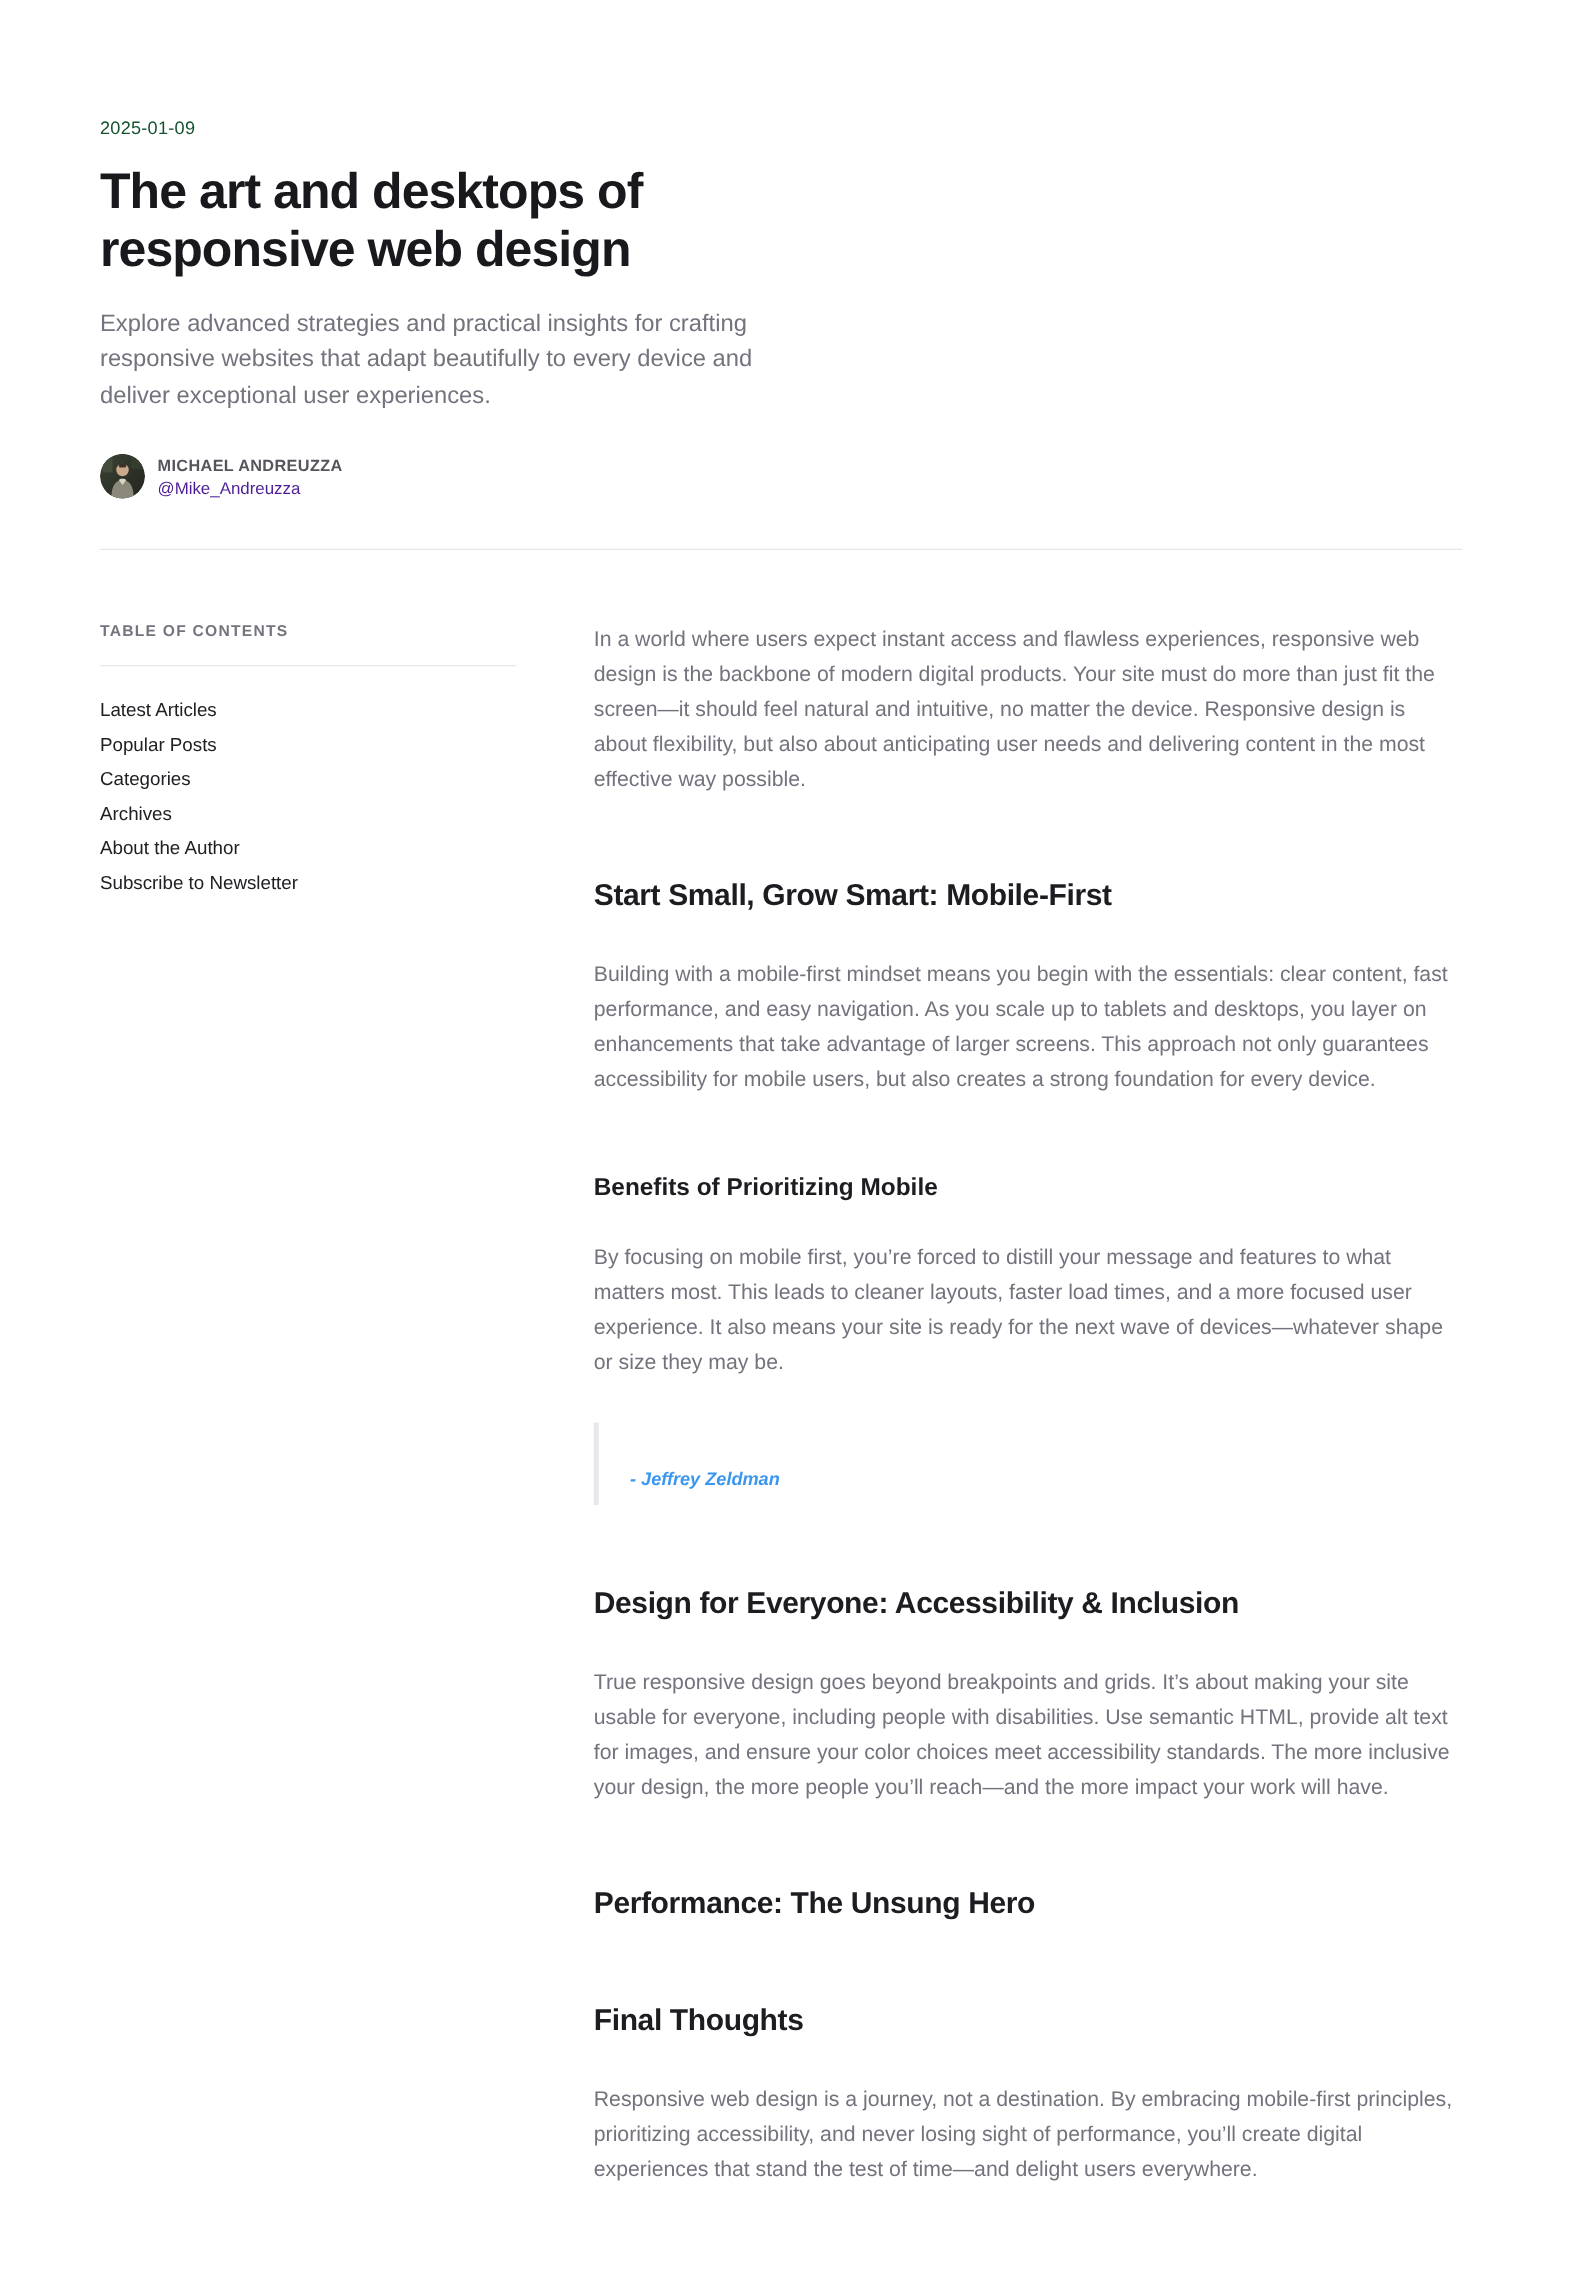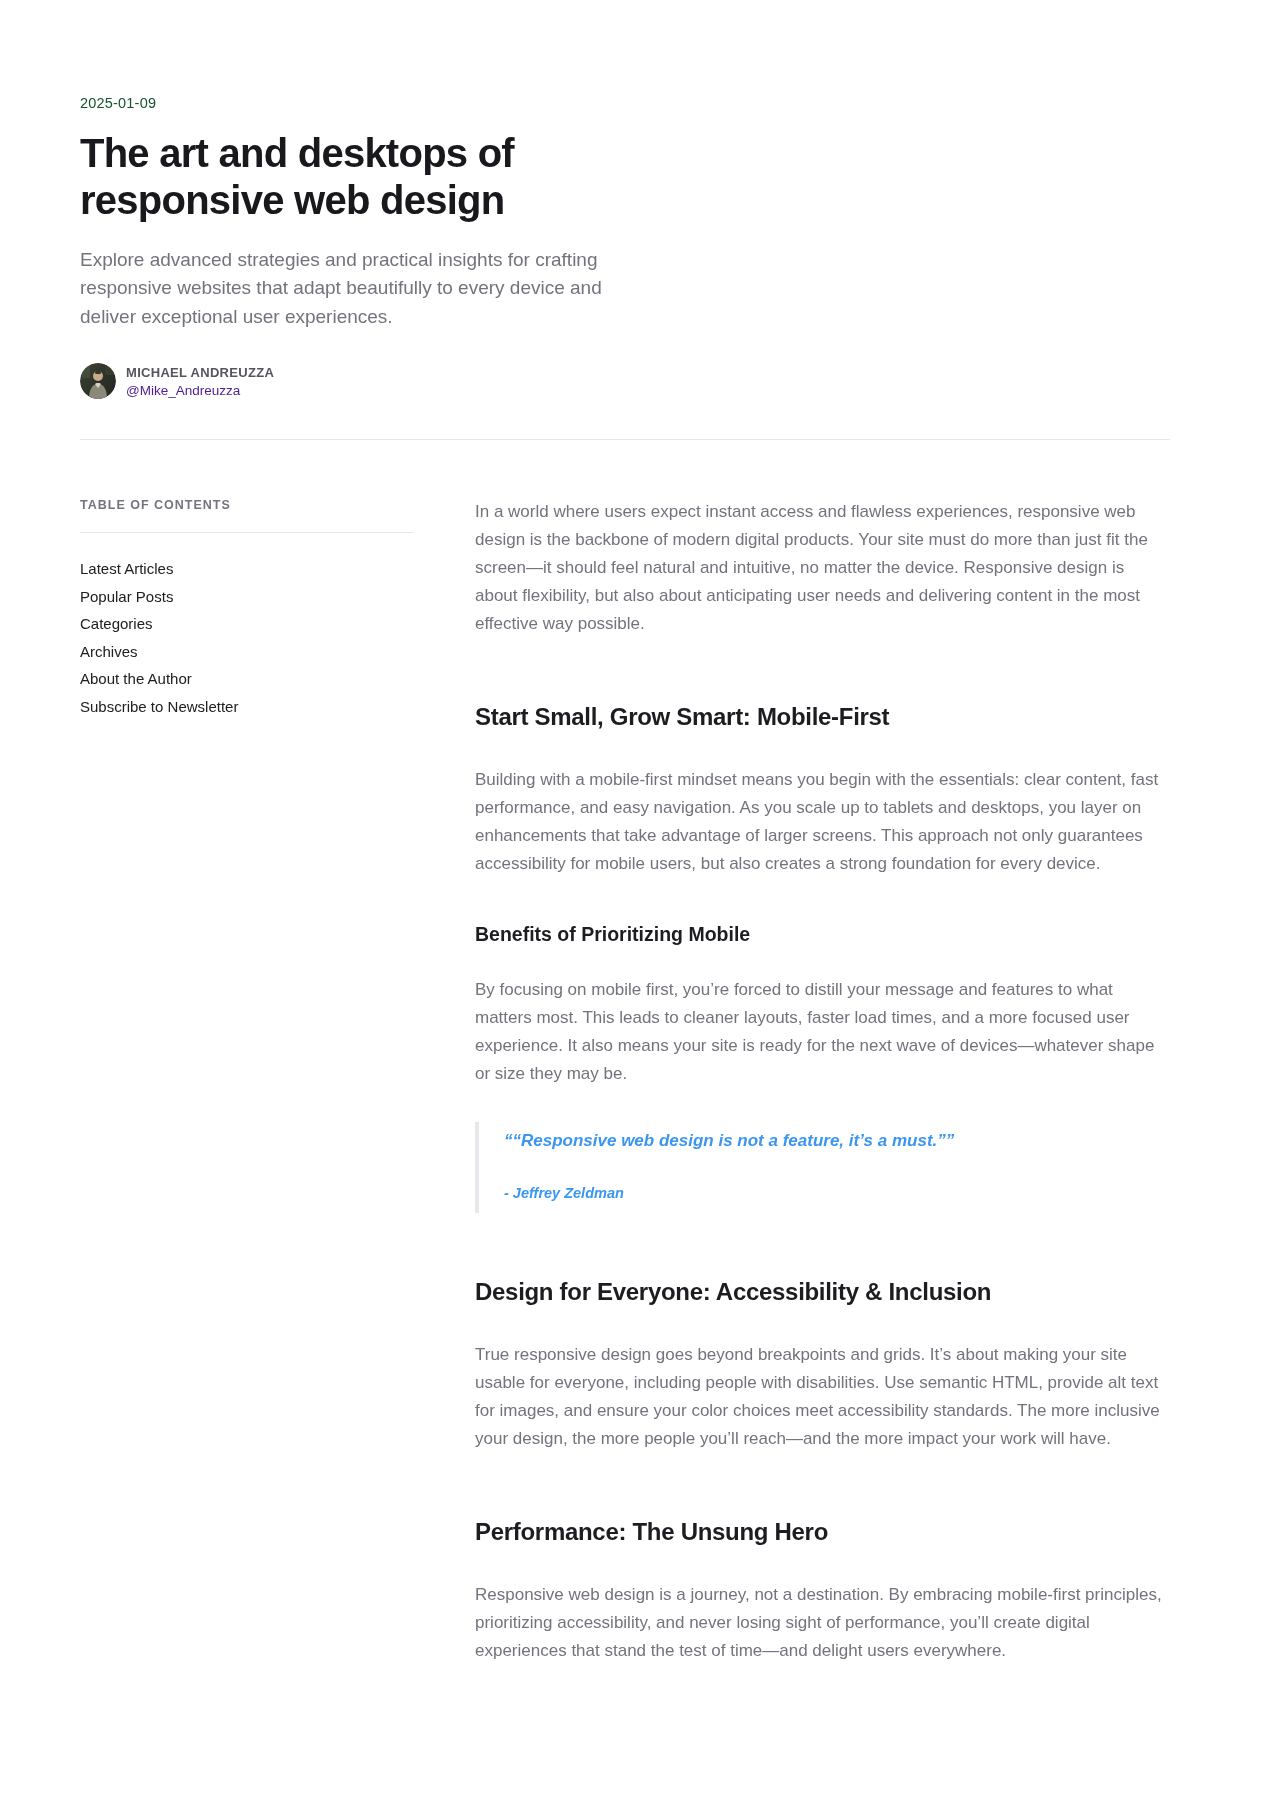--- a/index.html
+++ b/index.html
@@ -104,21 +104,21 @@
   .article p { margin: 0; }
   .article h2 {
     margin: 64px 0 34px 0;
     font-size: 24px;
     line-height: 1.25;
     font-weight: 700;
     letter-spacing: -0.3px;
     color: #1c1c21;
   }
   .article h3 {
-    margin: 44px 0 28px 0;
+    margin: 60px 0 28px 0;
     font-size: 19.5px;
     line-height: 1.3;
     font-weight: 700;
     color: #1c1c21;
   }
   blockquote.pull-quote {
     margin: 34px 0 22px 0;
     border-left: 4px solid #e8e8ec;
     padding: 6px 0 6px 25px;
   }
@@ -196,26 +196,26 @@
     <article class="article">
       <p>In a world where users expect instant access and flawless experiences, responsive web design is the backbone of modern digital products. Your site must do more than just fit the screen—it should feel natural and intuitive, no matter the device. Responsive design is about flexibility, but also about anticipating user needs and delivering content in the most effective way possible.</p>
 
       <h2>Start Small, Grow Smart: Mobile-First</h2>
       <p>Building with a mobile-first mindset means you begin with the essentials: clear content, fast performance, and easy navigation. As you scale up to tablets and desktops, you layer on enhancements that take advantage of larger screens. This approach not only guarantees accessibility for mobile users, but also creates a strong foundation for every device.</p>
 
       <h3>Benefits of Prioritizing Mobile</h3>
       <p>By focusing on mobile first, you’re forced to distill your message and features to what matters most. This leads to cleaner layouts, faster load times, and a more focused user experience. It also means your site is ready for the next wave of devices—whatever shape or size they may be.</p>
 
       <blockquote class="pull-quote">
-        <div class="quote-text">““Responsive web design is not a feature, it’s a must.””</div>
         <div class="quote-attribution">- Jeffrey Zeldman</div>
       </blockquote>
 
       <h2>Design for Everyone: Accessibility &amp; Inclusion</h2>
       <p>True responsive design goes beyond breakpoints and grids. It’s about making your site usable for everyone, including people with disabilities. Use semantic HTML, provide alt text for images, and ensure your color choices meet accessibility standards. The more inclusive your design, the more people you’ll reach—and the more impact your work will have.</p>
 
       <h2>Performance: The Unsung Hero</h2>
 
+      <h2>Final Thoughts</h2>
       <p>Responsive web design is a journey, not a destination. By embracing mobile-first principles, prioritizing accessibility, and never losing sight of performance, you’ll create digital experiences that stand the test of time—and delight users everywhere.</p>
     </article>
 
   </div>
 </div>
 
 </body></html>

